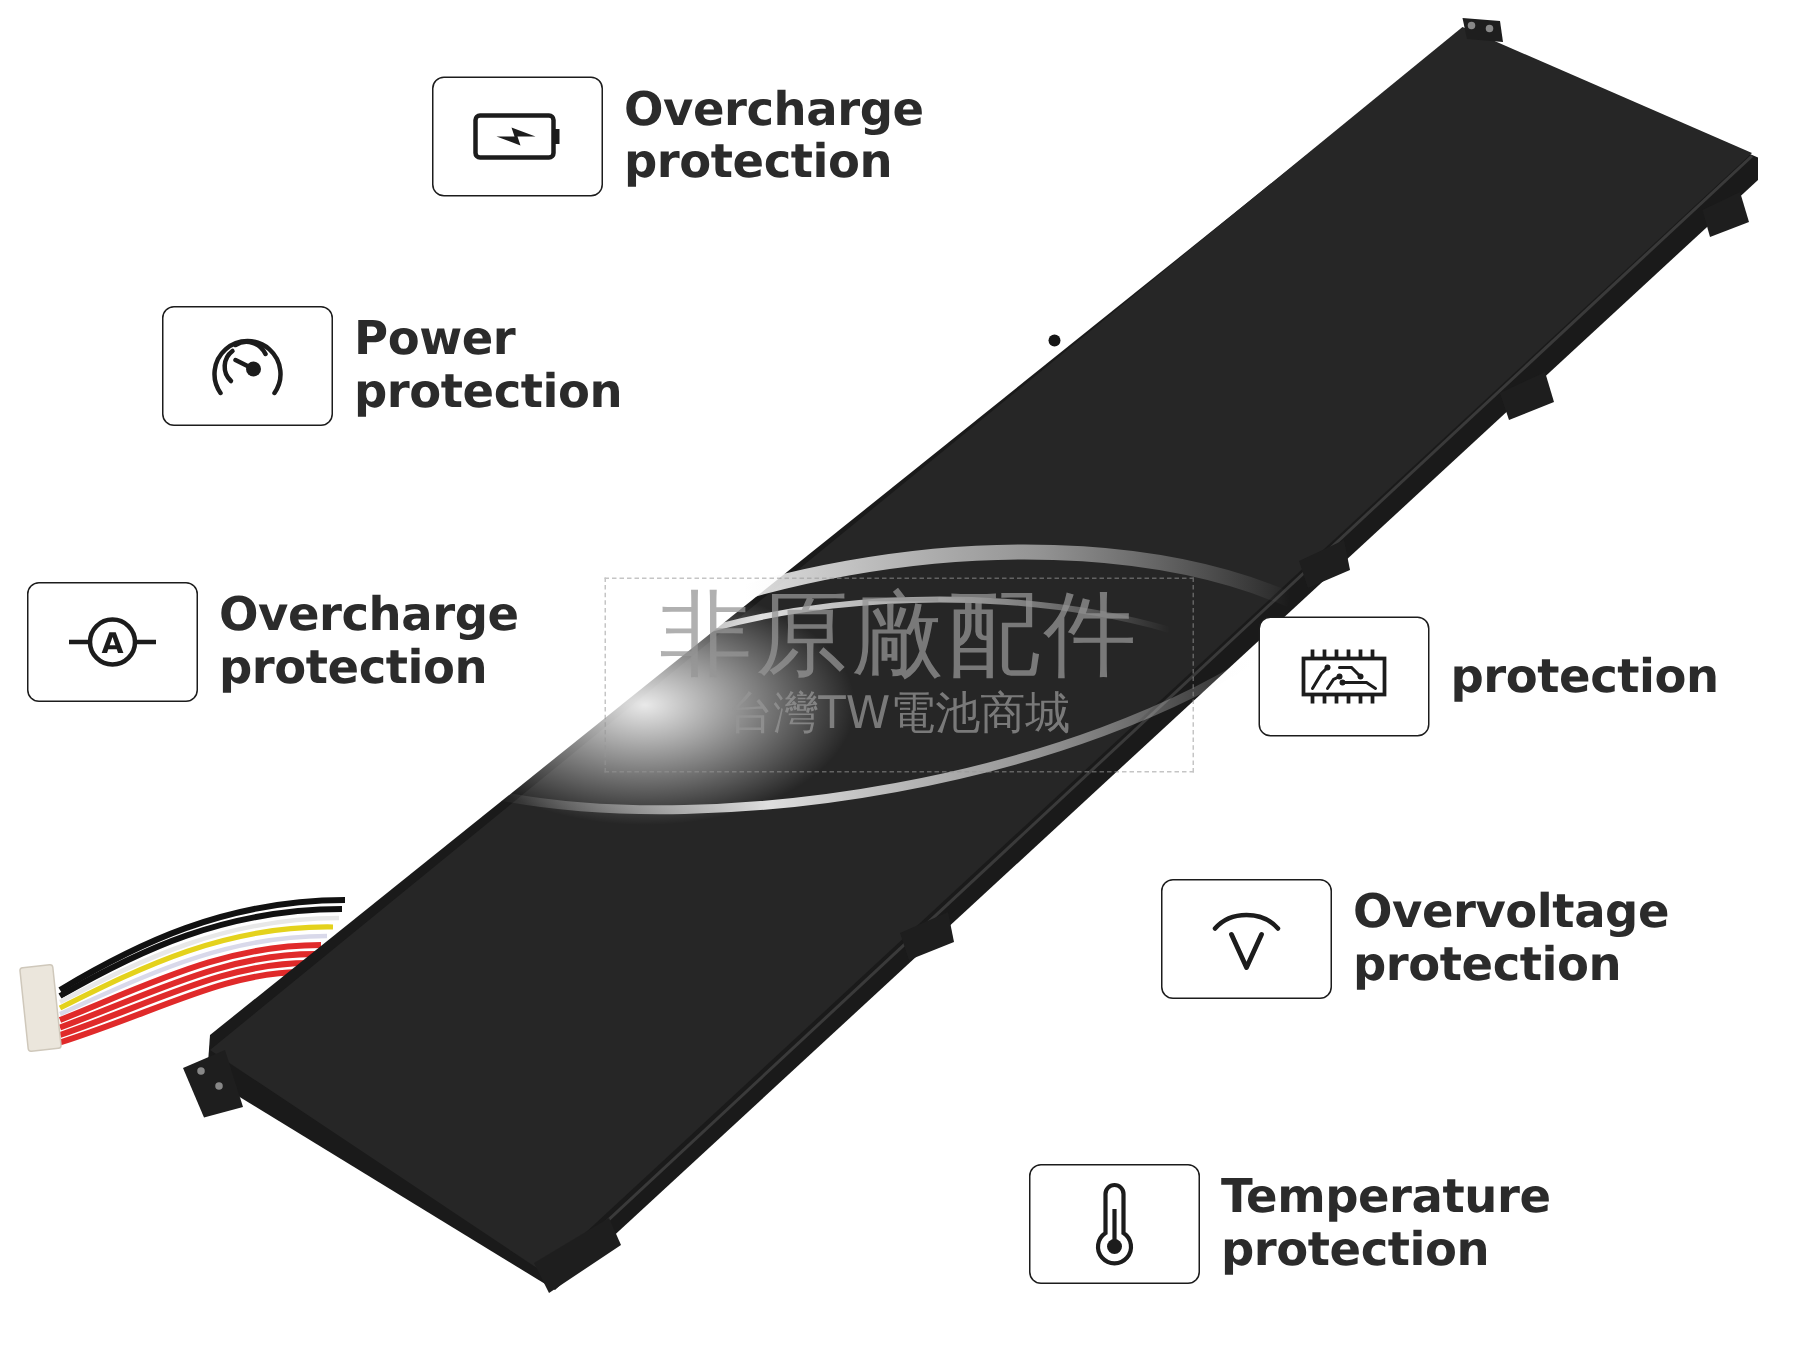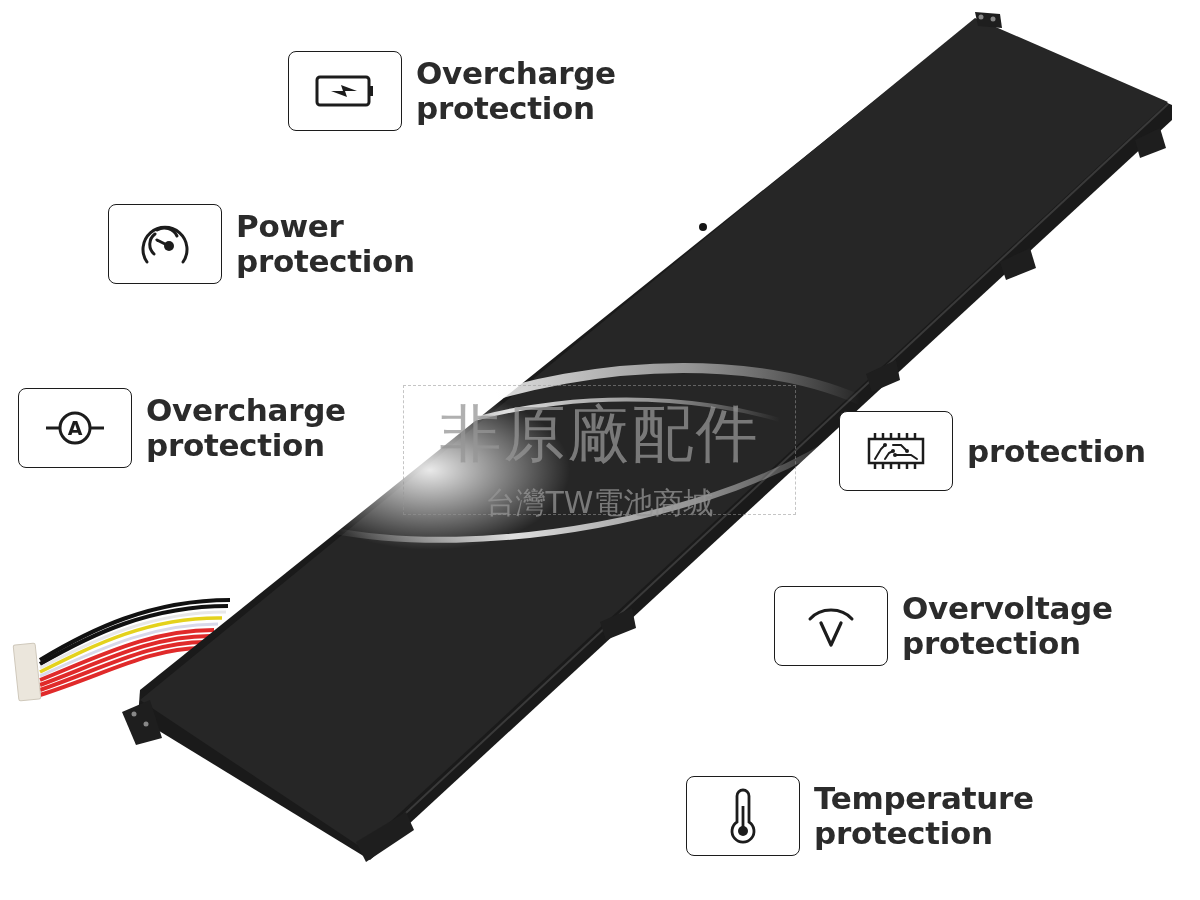--- a/index.html
+++ b/index.html
@@ -23,22 +23,22 @@
       font-weight: bold; font-size: 31px; line-height: 35px; color: #2b2b2b;
       letter-spacing: -0.3px;
     }
     .label span { display: block; white-space: nowrap; }
     .watermark {
       position: absolute; left: 403px; top: 385px; width: 393px; height: 130px;
       border: 1px dashed rgba(150,150,150,0.55); box-sizing: border-box;
       text-align: center; color: rgba(150,150,150,0.75);
       font-family: "DejaVu Sans", sans-serif;
     }
-    .wm-main { font-size: 62px; line-height: 72px; margin-top: 12px; letter-spacing: 2px; }
-    .wm-sub { font-size: 30px; line-height: 34px; margin-top: 16px; }
+    .wm-main { font-size: 62px; line-height: 72px; margin-top: 1px; letter-spacing: 2px; }
+    .wm-sub { font-size: 30px; line-height: 34px; margin-top: 0px; }
   </style>
 </head>
 <body>
 
 <svg class="scene" viewBox="0 0 1200 900" xmlns="http://www.w3.org/2000/svg">
   <defs>
     <linearGradient id="swirlGrad" x1="0" y1="0" x2="1" y2="0">
       <stop offset="0" stop-color="#ffffff" stop-opacity="0"></stop>
       <stop offset="0.35" stop-color="#ffffff" stop-opacity="0.85"></stop>
       <stop offset="0.7" stop-color="#dddddd" stop-opacity="0.6"></stop>

